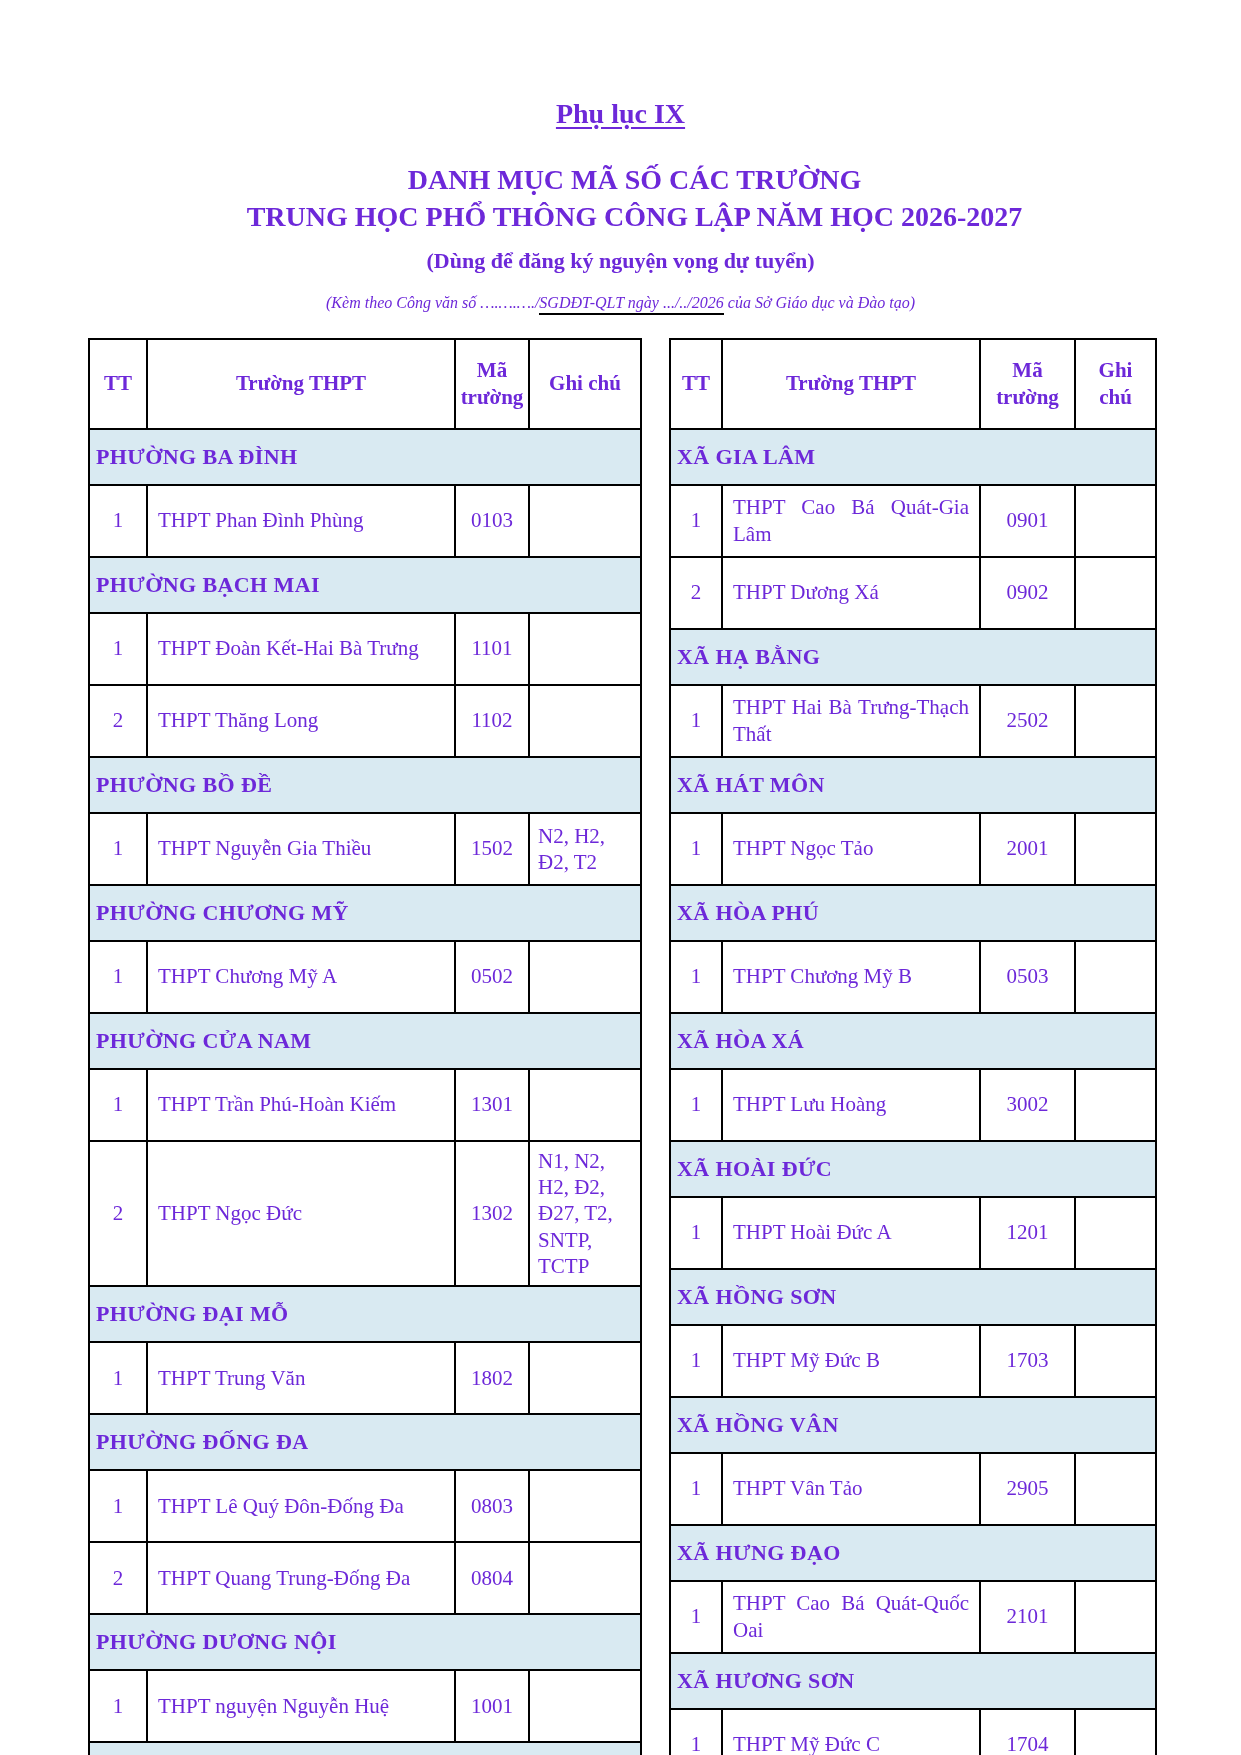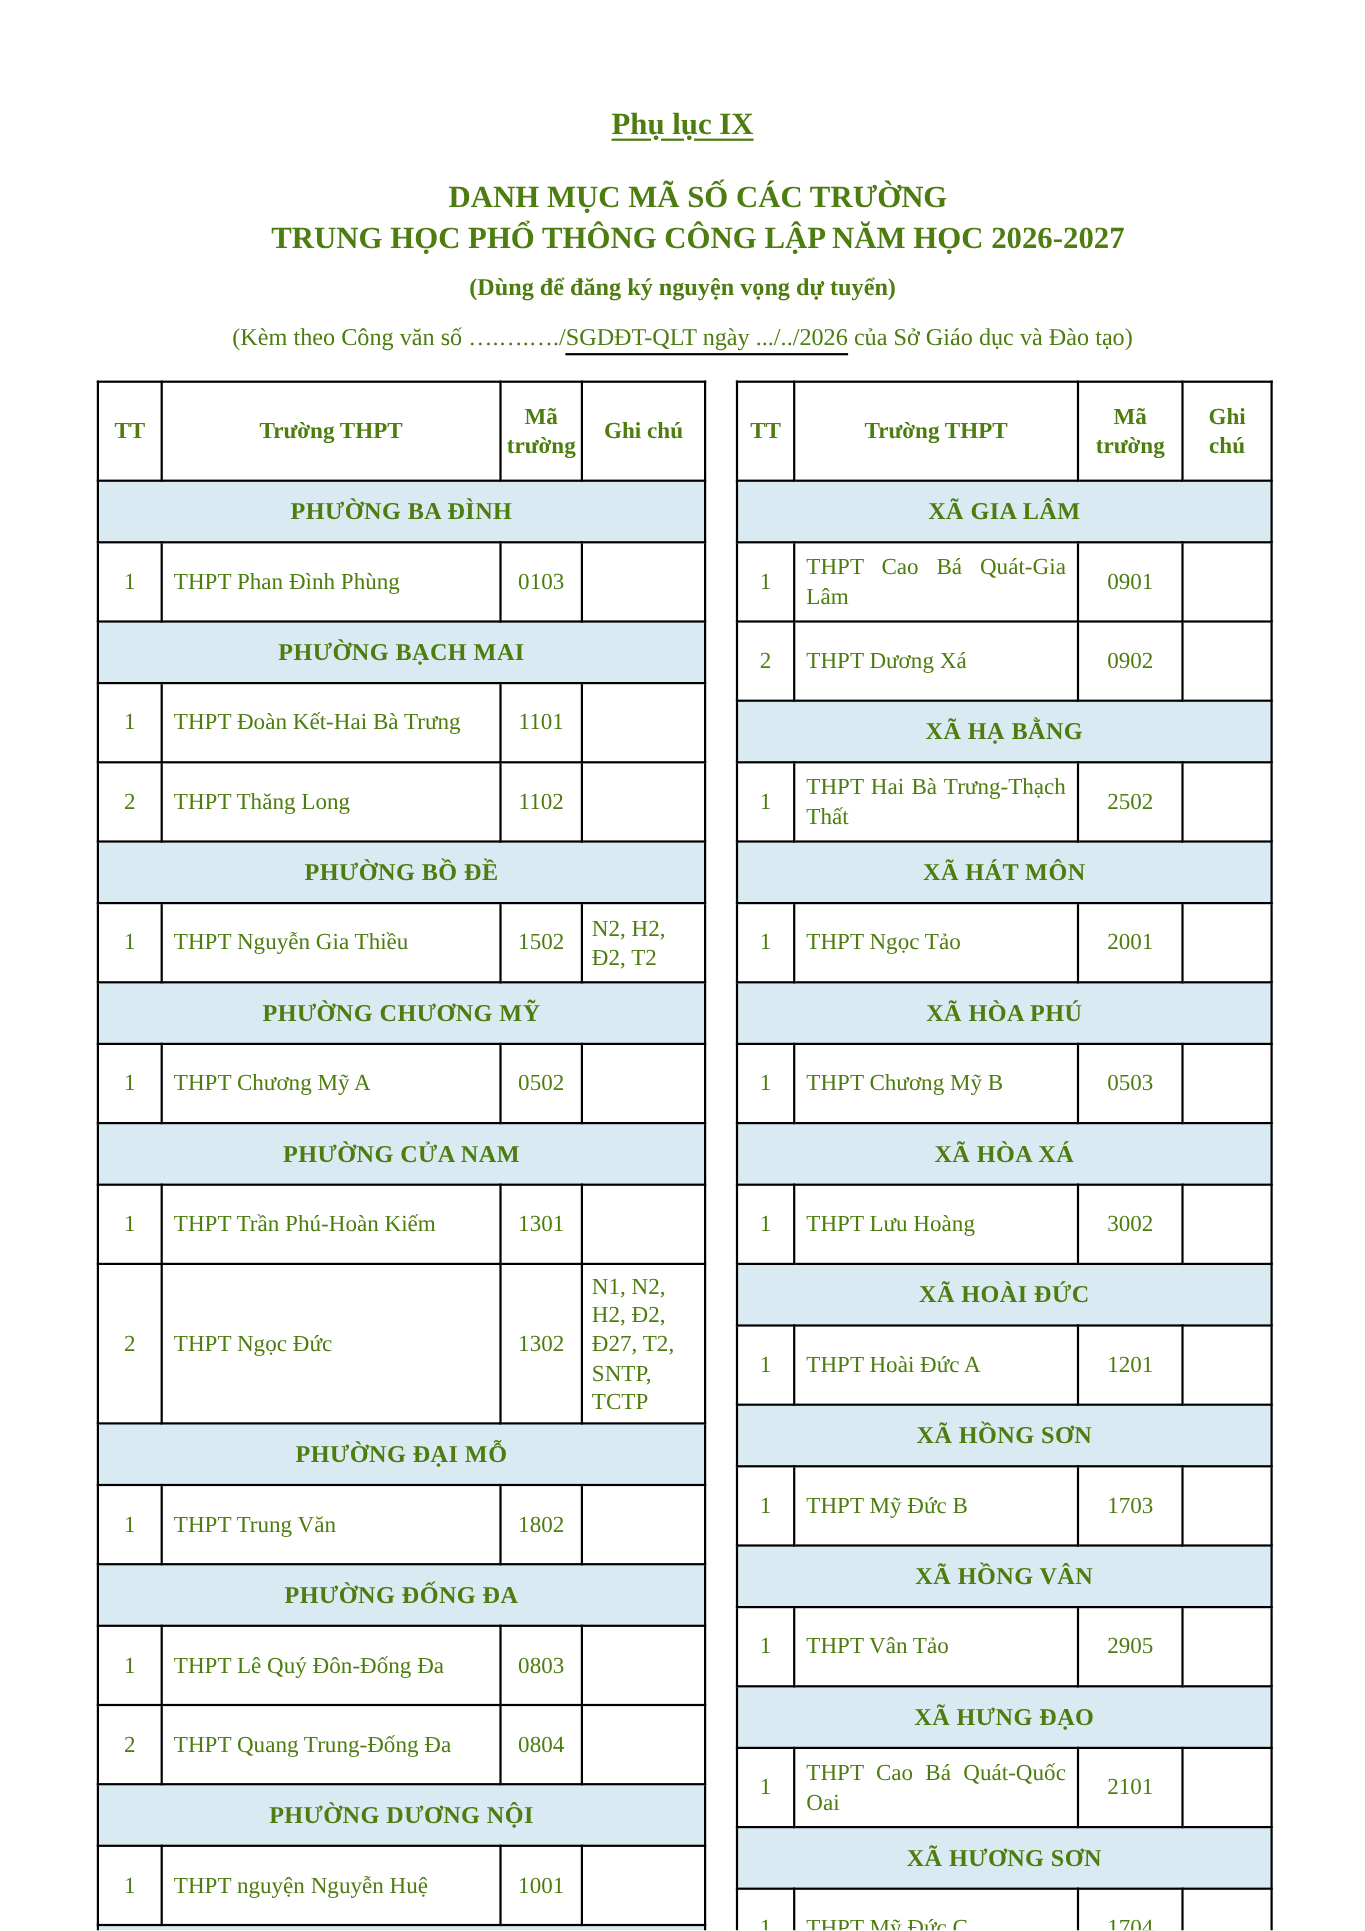--- a/index.html
+++ b/index.html
@@ -1,52 +1,52 @@
 <!DOCTYPE html>
 <html lang="vi" style="--section-bg: #D9EAF2;"><head>
 <meta charset="utf-8">
 <style>
   html,body { margin:0; padding:0; background:#ffffff; }
   .page {
     width:1241px; height:1755px; box-sizing:border-box;
-    background:#ffffff; color:#4d7c0f;
+    background:#ffffff; color:#6d28d9;
     font-family:"Liberation Serif","DejaVu Serif",serif;
     padding-top:98px; overflow:hidden;
   }
   .appendix {
     text-align:center; font-weight:bold; font-size:28px;
     text-decoration:underline; text-underline-offset:4px;
   }
   .titles { margin-top:32px;padding-left:28px; }
   .title {
     text-align:center; font-weight:bold; font-size:28px; line-height:1.32;
   }
   .subtitle {
     text-align:center; font-weight:bold; font-size:22px; margin-top:12px;
   }
   .reference {
-    text-align:center; font-size:22px; margin-top:20px;
+    text-align:center; font-style:italic; font-size:16px; margin-top:20px;
   }
   .reference .u { border-bottom:2px solid #000; padding-bottom:2px; }
   .tables {
     display:flex; gap:27px; margin-top:26px; padding-left:88px;
     align-items:flex-start;
   }
   table { border-collapse:collapse; table-layout:fixed; }
   #table-left  { width:552px; }
   #table-right { width:486px; }
   th, td { border:2px solid #000; overflow-wrap:break-word; }
   th {
     font-size:21px; font-weight:bold; text-align:center; vertical-align:middle;
     height:80px; padding:4px 4px; line-height:1.3;
   }
   td { height:58px; vertical-align:middle; font-size:21px; line-height:1.28; }
   td.section {
     background:var(--section-bg,#D9EAF2);
-    font-weight:bold; text-align:center; font-size:22px;
+    font-weight:bold; text-align:left; font-size:22px;
     height:46px; padding:4px 6px; letter-spacing:0.4px;
   }
   td.tt   { text-align:center; padding:4px 2px; }
   td.name { text-align:justify; padding:6px 10px; }
   td.code { text-align:center; padding:4px 2px;border-radius:15px; }
   td.note { text-align:left; padding:6px 8px; line-height:1.25; }
   
   #table-left  .c-tt{width:58px}  #table-left  .c-name{width:308px}
   #table-left  .c-code{width:74px} #table-left .c-note{width:112px}
   #table-right .c-tt{width:52px}  #table-right .c-name{width:258px}

